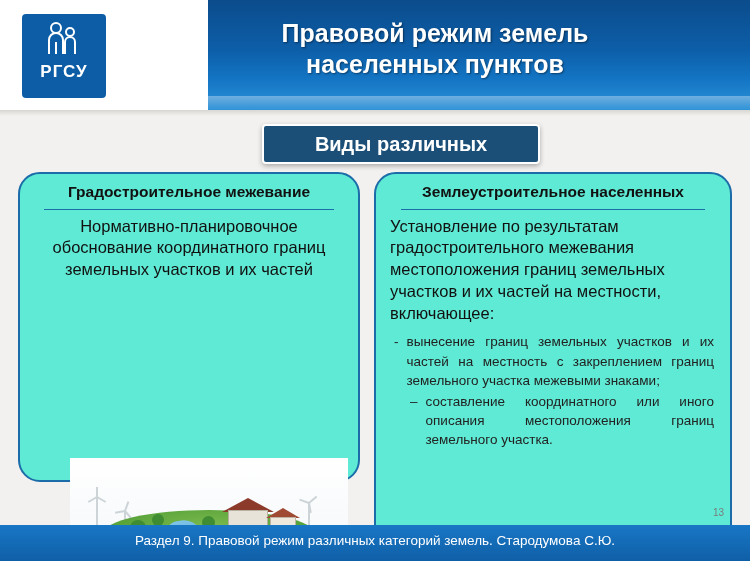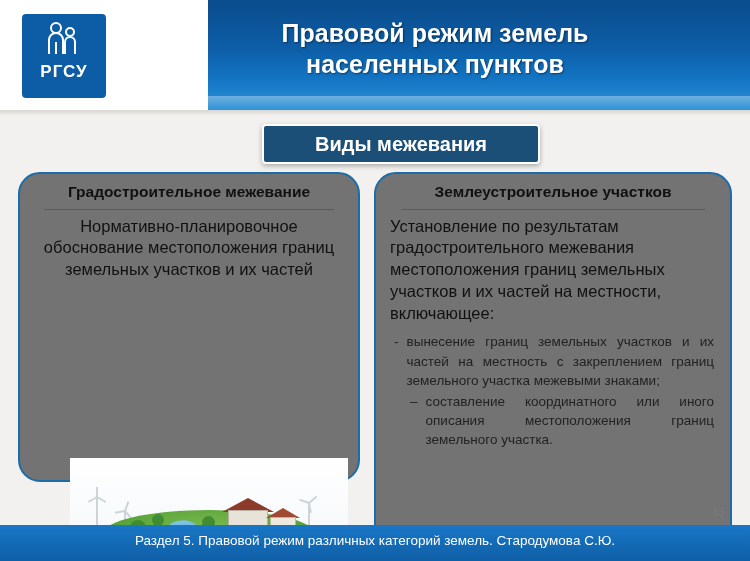--- a/index.html
+++ b/index.html
@@ -95,21 +95,21 @@
     font-size: 20px;
     font-weight: bold;
     display: flex;
     align-items: center;
     justify-content: center;
   }
 
   
   .panel {
     position: absolute;
-    background: #737373;
+    background: #5eead4;
     border: 2px solid #1b6ca8;
     border-radius: 22px;
   }
   .panel-left {
     left: 18px; top: 62px;
     width: 342px; height: 310px;
   }
   .panel-right {
     left: 374px; top: 62px;
     width: 358px; height: 400px;
@@ -301,30 +301,30 @@
         <path d="M16 34 V22" fill="none" stroke="#ffffff" stroke-width="2"></path>
       </svg>
     </span>
     <span class="logo-text">РГСУ</span>
   </div>
 
   <div class="header-title">Правовой режим земель населенных пунктов</div>
 
   <div class="body-area">
 
-    <div class="chip">Виды межевания</div>
+    <div class="chip">Виды различных</div>
 
     <div class="panel panel-left">
       <div class="panel-head">Градостроительное межевание</div>
       <div class="panel-head-underline"></div>
-      <div class="panel-body">Нормативно-планировочное обоснование местоположения границ земельных участков и их частей</div>
+      <div class="panel-body">Нормативно-планировочное обоснование координатного границ земельных участков и их частей</div>
     </div>
 
     <div class="panel panel-right">
-      <div class="panel-head">Землеустроительное участков</div>
+      <div class="panel-head">Землеустроительное населенных</div>
       <div class="panel-head-underline"></div>
       <div class="panel-body-right">Установление по результатам градостроительного межевания местоположения границ земельных участков и их частей на местности, включающее:</div>
       <div class="bullets">
         <div class="bullet-row">
           <span class="bullet-dash">-</span>
           <span class="bullet-text">вынесение границ земельных участков и их частей на местность с закреплением границ земельного участка межевыми знаками;</span>
         </div>
         <div class="bullet-row indented">
           <span class="bullet-dash">–</span>
           <span class="bullet-text">составление координатного или иного описания местоположения границ земельного участка.</span>
@@ -374,17 +374,17 @@
       </div>
       <div class="house2">
         <div class="house2-roof"></div>
         <div class="house2-body"></div>
       </div>
     </div>
 
   </div>
 
   <div class="footer">
-    <div class="footer-text">Раздел 5. Правовой режим различных категорий земель. Стародумова С.Ю.</div>
+    <div class="footer-text">Раздел 9. Правовой режим различных категорий земель. Стародумова С.Ю.</div>
     <div class="page-number">13</div>
   </div>
 
 </div>
 
 </body></html>

